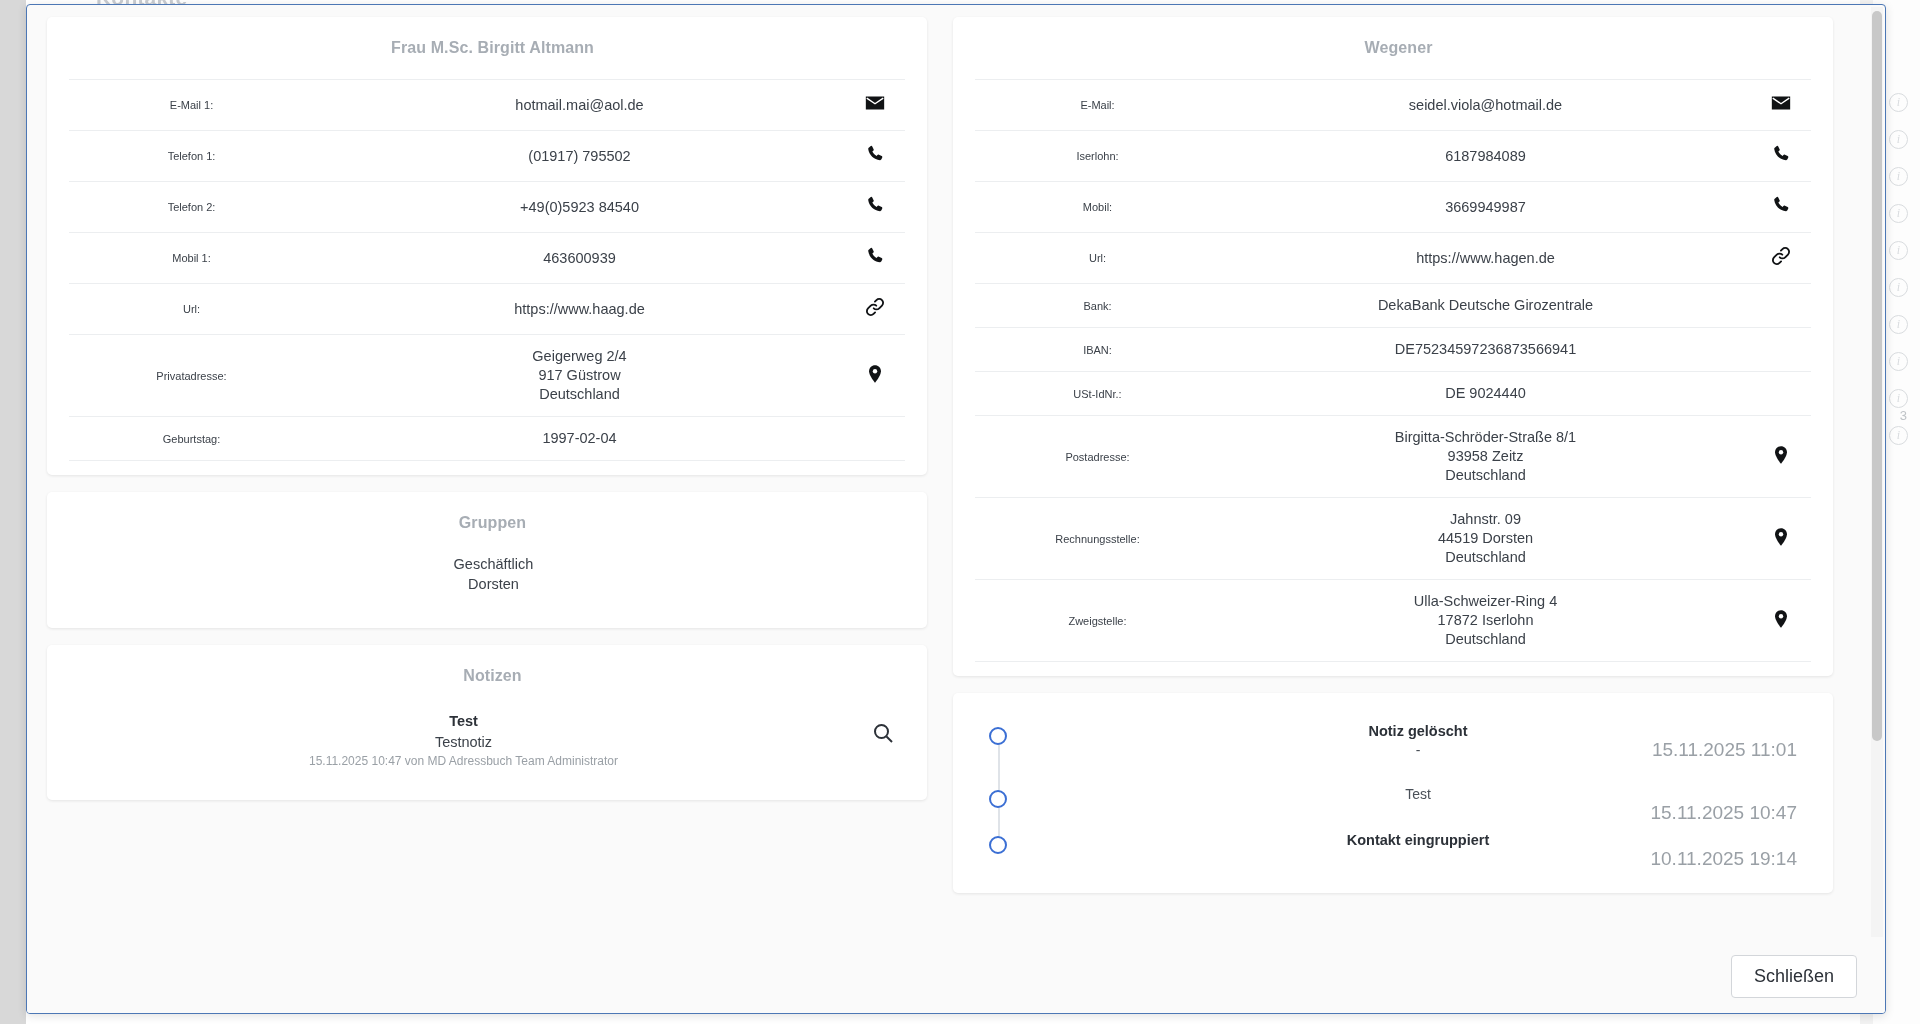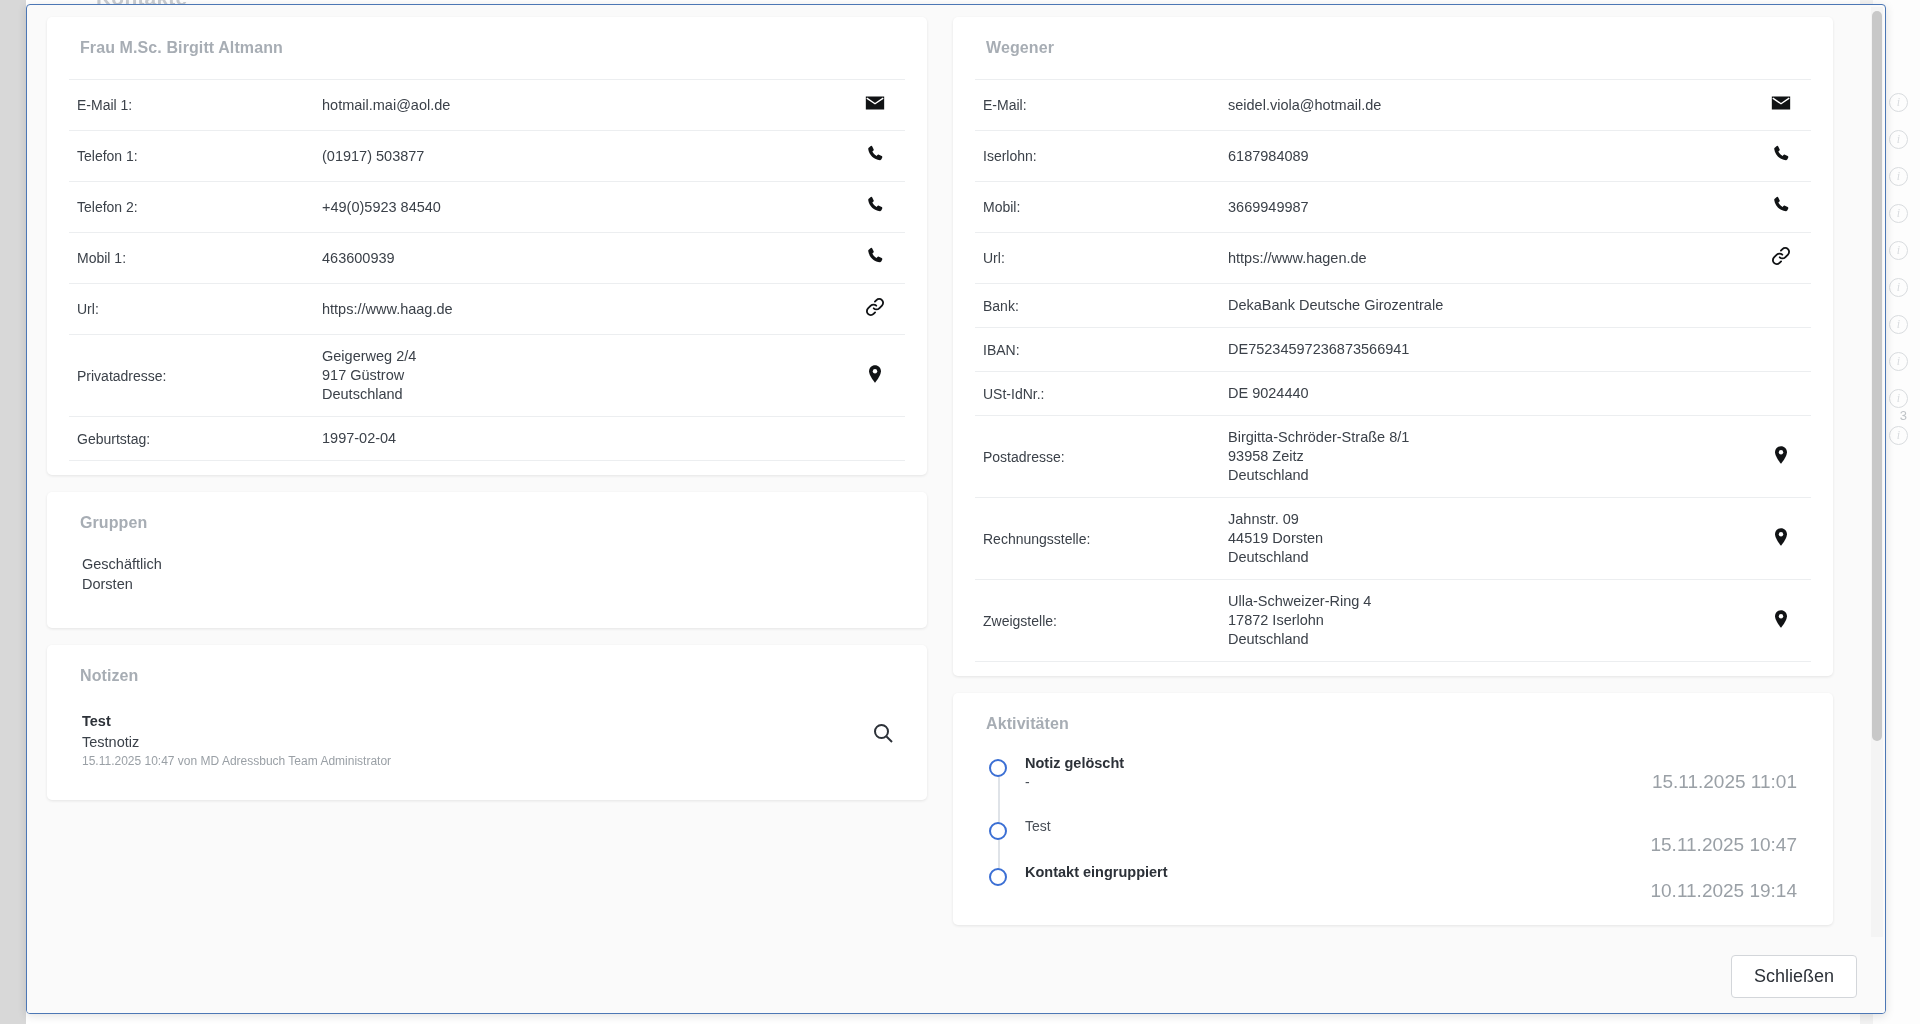--- a/index.html
+++ b/index.html
@@ -45,39 +45,39 @@
     border-radius: 4px;
     box-shadow: 0 2px 10px rgba(0,0,0,.12);
     overflow: hidden;
   }
   #modal-body {
     position: absolute; left: 0; top: 0; right: 0; bottom: 74px;
     overflow: hidden;
     padding: 0 20px;
     display: flex; gap: 26px;
   }
-  .column { width: 880px; flex: 0 0 880px; padding-top: 12px; }
+  .column { width: 880px; flex: 0 0 880px; padding-top: 12px; text-align: center; }
 
   .card {
     background: #ffffff;
     border-radius: 5px;
     box-shadow: 0 1px 3px rgba(0,0,0,.09);
     margin-bottom: 17px;
     padding: 22px 22px 14px 22px;
   }
   .card-title {
     font-size: 16px; font-weight: bold; color: #a7adb4;
     margin-left: 11px; margin-bottom: 22px; letter-spacing: .1px;
   }
 
   table.fields { width: 100%; border-collapse: collapse; }
   table.fields tr { border-bottom: 1px solid #eceef0; }
   table.fields tr:first-child { border-top: 1px solid #eceef0; }
   table.fields td { padding: 12px 8px; vertical-align: middle; }
-  td.label { width: 245px; padding-left: 13px; font-size: 14px; color: #3b4149; }
+  td.label { width: 245px; padding-left: 13px; font-size: 11px; color: #3b4149; }
   td.value { font-size: 14.5px; color: #3b4149; line-height: 19px; }
   td.act { width: 60px; text-align: center; }
   .addr-line { display: block; }
 
   .icon-btn { display: inline-block; width: 22px; height: 22px; cursor: pointer; }
   .icon-btn svg { display: block; width: 22px; height: 22px; fill: #111315; }
 
   
   .group-list { margin-left: 13px; font-size: 14.5px; color: #3b4149; line-height: 20px; padding-bottom: 20px; }
 
@@ -165,21 +165,21 @@
               <tr>
                 <td class="label">E-Mail 1:</td>
                 <td class="value">hotmail.mai@aol.de</td>
                 <td class="act"><span class="icon-btn"><svg viewBox="0 0 24 24">
                       <path d="M2 5h20v14H2z" fill="#111315"></path>
                       <path d="M3 6.6l9 6.2 9-6.2" stroke="#fff" stroke-width="1.6" fill="none"></path>
                     </svg></span></td>
               </tr>
               <tr>
                 <td class="label">Telefon 1:</td>
-                <td class="value">(01917) 503877</td>
+                <td class="value">(01917) 795502</td>
                 <td class="act"><span class="icon-btn"><svg viewBox="0 0 24 24">
                       <path d="M7.4 3.2c.6-.3 1.3 0 1.6.6l1.5 3c.3.6.1 1.3-.4 1.7l-1 .8c.9 2 2.6 3.8 4.7 4.8l.8-1c.4-.5 1.1-.7 1.7-.4l3 1.5c.6.3.9 1 .6 1.6l-.9 2c-.3.6-.9 1-1.6.9C10.9 18.5 5.5 13.1 4.6 6.6c-.1-.7.3-1.3.9-1.6z"></path>
                     </svg></span></td>
               </tr>
               <tr>
                 <td class="label">Telefon 2:</td>
                 <td class="value">+49(0)5923 84540</td>
                 <td class="act"><span class="icon-btn"><svg viewBox="0 0 24 24">
                       <path d="M7.4 3.2c.6-.3 1.3 0 1.6.6l1.5 3c.3.6.1 1.3-.4 1.7l-1 .8c.9 2 2.6 3.8 4.7 4.8l.8-1c.4-.5 1.1-.7 1.7-.4l3 1.5c.6.3.9 1 .6 1.6l-.9 2c-.3.6-.9 1-1.6.9C10.9 18.5 5.5 13.1 4.6 6.6c-.1-.7.3-1.3.9-1.6z"></path>
                     </svg></span></td>
@@ -330,21 +330,20 @@
                 <td class="act"><span class="icon-btn"><svg viewBox="0 0 24 24">
                       <path d="M12 2.5c-3.6 0-6.5 2.9-6.5 6.5 0 4.9 6.5 12.5 6.5 12.5s6.5-7.6 6.5-12.5c0-3.6-2.9-6.5-6.5-6.5z"></path>
                       <circle cx="12" cy="9" r="2.4" fill="#fff"></circle>
                     </svg></span></td>
               </tr>
             </tbody>
         </table>
       </div>
 
       <div class="card">
-        <div class="card-title">Aktivitäten</div>
         <div class="timeline" id="timeline">
             <div class="tl-item">
               <div class="tl-line"></div>
               <div class="tl-dot"></div>
               <div class="tl-title">Notiz gelöscht</div>
               <div class="tl-sub">-</div>
               <div class="tl-time">15.11.2025 11:01</div>
             </div>
             <div class="tl-item">
               <div class="tl-line"></div>

